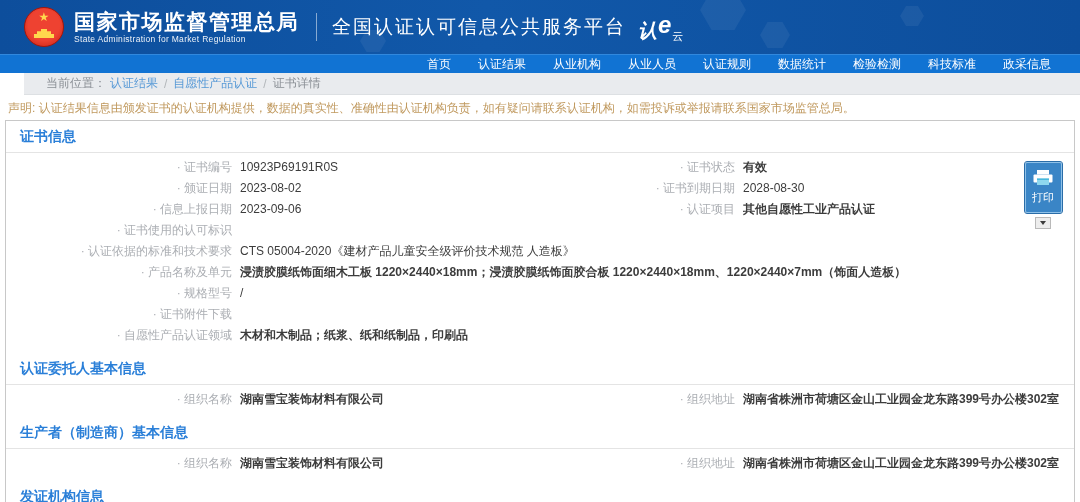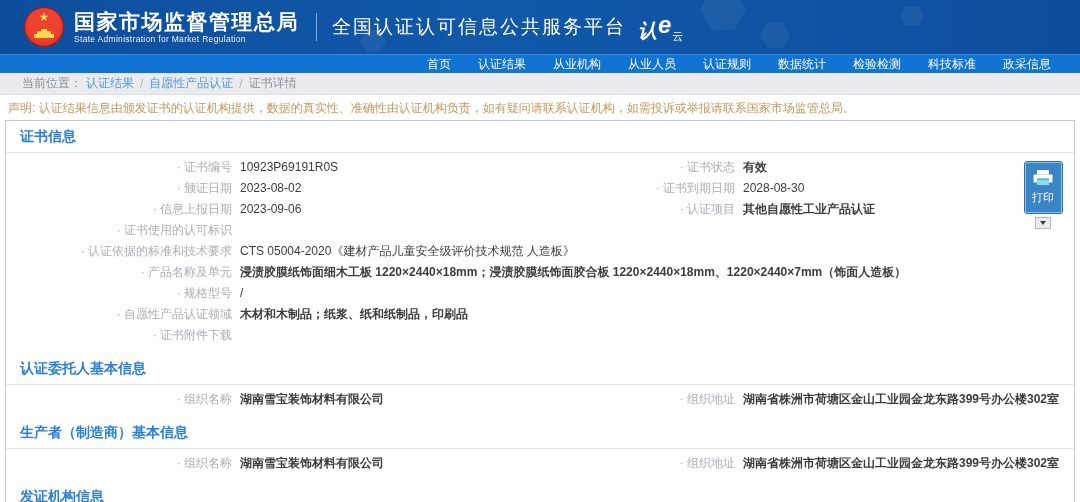--- a/index.html
+++ b/index.html
@@ -30,21 +30,21 @@
   .logo-e { font-size:24px; font-weight:bold; font-style:italic; margin:0 1px; }
   .logo-yun { font-size:11px; margin-top:18px; }
 
   
   .nav { height:19px; background:#1173d3; border-top:1px solid #3188dd;
     display:flex; justify-content:flex-end; align-items:center; gap:9px; padding-right:20px; }
   .nav-item { color:#fff; font-size:12px; padding:0 9px; cursor:pointer; white-space:nowrap;text-align:center; }
 
   
   .breadcrumb { height:22px; background:#e9ebee; border-bottom:1px solid #dde0e3;
-    display:flex; align-items:center; padding-left:22px; font-size:12px; color:#8a8f95; }
+    display:flex; align-items:center; padding-left:22px; font-size:12px; color:#8a8f95;margin-left:24px; }
   .crumb-link { color:#5799d6; margin:0 4px; text-decoration:none; cursor:pointer; }
   .crumb-sep { color:#b2b6ba; margin:0 2px; }
   .crumb-current { margin-left:4px; color:#8a8f95; }
 
   
   .notice { font-size:12px; color:#c0995e; padding:5px 10px 3px 8px; white-space:nowrap; }
 
   
   .content { position:relative; margin:0 5px; height:390px; background:#fff;
     border:1px solid #c8c8c8; overflow:hidden; }
@@ -155,26 +155,26 @@
           </div>
           <div class="row">
             <div class="fl-label">产品名称及单元</div>
             <div class="fl-value v-bold">浸渍胶膜纸饰面细木工板 1220×2440×18mm；浸渍胶膜纸饰面胶合板 1220×2440×18mm、1220×2440×7mm（饰面人造板）</div>
           </div>
           <div class="row">
             <div class="fl-label">规格型号</div>
             <div class="fl-value">/</div>
           </div>
           <div class="row">
+            <div class="fl-label">证书附件下载</div>
+            <div class="fl-value"></div>
+          </div>
+          <div class="row">
             <div class="fl-label">自愿性产品认证领域</div>
             <div class="fl-value v-bold">木材和木制品；纸浆、纸和纸制品，印刷品</div>
-          </div>
-          <div class="row">
-            <div class="fl-label">证书附件下载</div>
-            <div class="fl-value"></div>
           </div>
         </div>
       </div>
       <div class="section">
         <div class="section-title">认证委托人基本信息</div>
         <div class="rows">
           <div class="row">
             <div class="fl-label">组织名称</div>
             <div class="fl-value v-bold">湖南雪宝装饰材料有限公司</div>
             <div class="fr">

